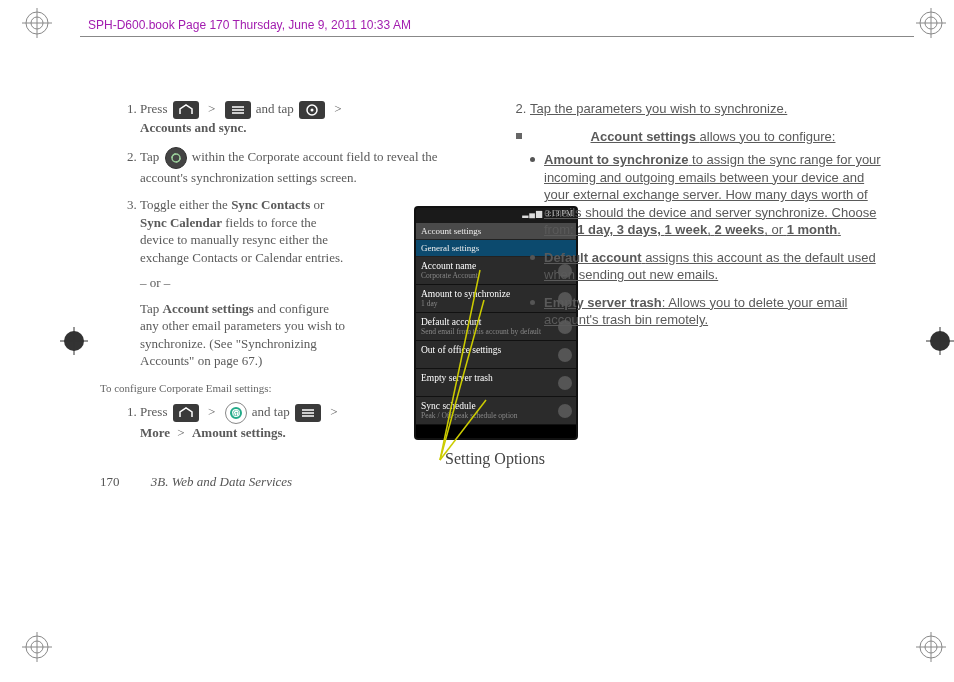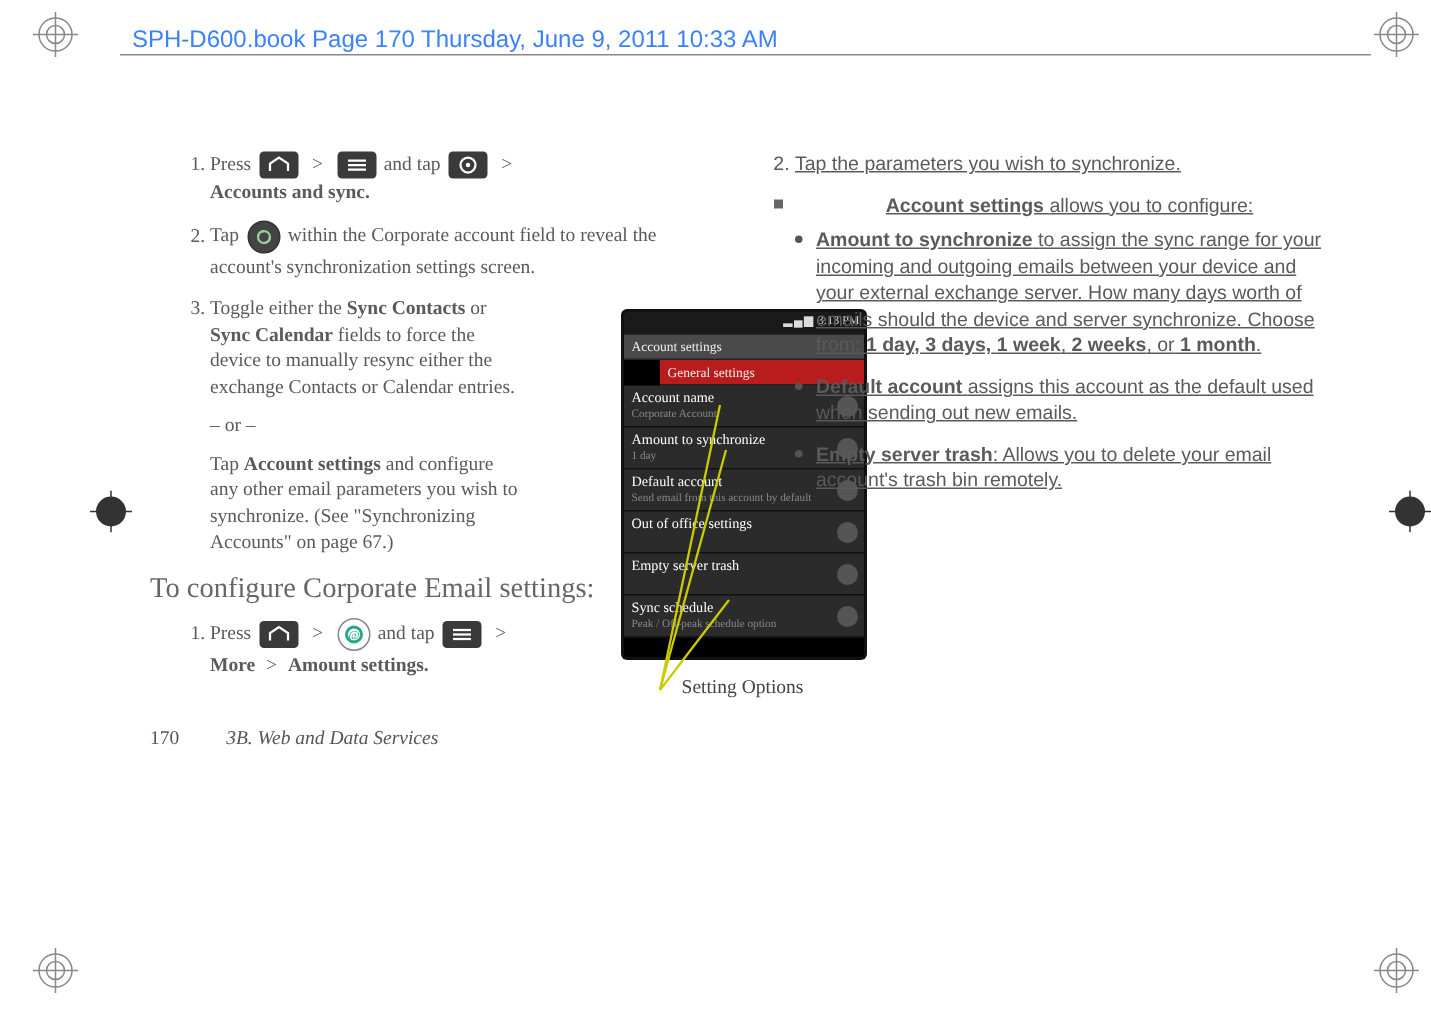--- a/index.html
+++ b/index.html
@@ -28,22 +28,22 @@
     position: absolute;
     top: 36px;
     left: 80px;
     right: 40px;
     border-top: 1px solid #888;
   }
   .header-text {
     position: absolute;
     top: 18px;
     left: 88px;
-    font-size: 16px;
-    color: #3b82f6;
+    font-size: 12px;
+    color: #a21caf;
   }
   .page {
     position: absolute;
     top: 100px;
     left: 100px;
     width: 790px;
     height: 500px;
   }
   .col {
     position: absolute;
@@ -82,21 +82,21 @@
     transform: translate(-50%,-50%);
   }
   .gt {
     display: inline-block;
     margin: 0 4px;
     color: #666;
   }
   .subhead {
     margin: 12px 0 8px 0;
     color: #666;
-    font-size: 19px;
+    font-size: 11px;
   }
   .left-wrap {
     position: relative;
     font-family: Liberation Serif, serif;
   }
   .phone-shot {
     position: absolute;
     right: -116px;
     top: 108px;
     width: 160px;
@@ -140,21 +140,21 @@
     width: 14px; height: 14px;
     border-radius: 50%;
     background: #555;
   }
   .phone-caption {
     position: absolute;
     right: -110px;
     top: 350px;
     width: 150px;
     text-align: center;
-    font-size: 13px;
+    font-size: 16px;
     color: #444;
   }
   .callout-line {
     position: absolute;
     pointer-events: none;
   }
   ul.bullets {
     list-style: none;
     padding-left: 30px;
     margin: 6px 0;
@@ -339,21 +339,21 @@
         <span class="b">Amount settings.</span>
       </li>
     </ol>
 
     <div class="phone-shot">
       <div class="status">
         <span style="letter-spacing:1px;">▂▄▆</span>
         <span>3:13 PM</span>
       </div>
       <div class="section-hdr">Account settings</div>
-      <div class="section-hdr" style="background:#b91c1c;margin-left:24px;">General settings</div>
+      <div class="section-hdr" style="background:#0c4a6e;">General settings</div>
       <div id="phone-rows">
           <div class="row">
             <div class="t">Account name</div>
             <div class="s">Corporate Account</div>
             <div class="chev"></div>
           </div>
           <div class="row">
             <div class="t">Amount to synchronize</div>
             <div class="s">1 day</div>
             <div class="chev"></div>

